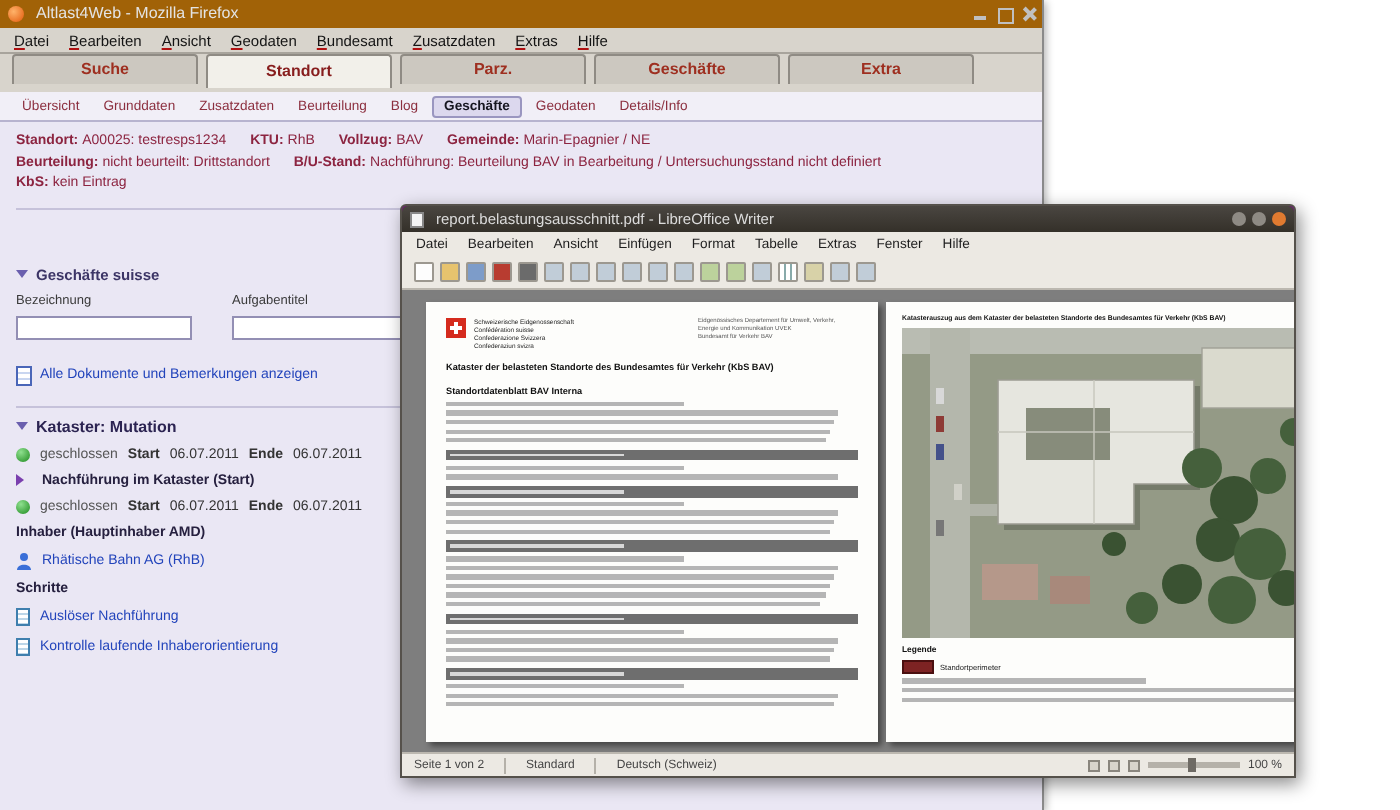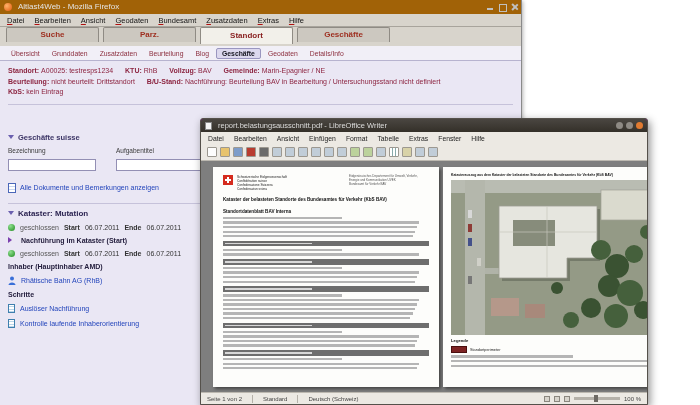--- a/index.html
+++ b/index.html
@@ -54,21 +54,21 @@
   .fx-row { display:flex; align-items:center; gap:5px; margin-top:6px; font-size:7px; color:#333; width:200px; }
   .status-dot { width:7px; height:7px; border-radius:50%; background:radial-gradient(circle at 35% 30%, #8fe08f, #1e8a1e); flex:none; }
   .muted { color:#555; }
   .fx-item-bold { font-weight:bold; color:#26203f; }
   .check-icon { color:#1f9e2e; font-size:8px; font-weight:bold; margin-left:auto; }
   .check-icon::before { content:"\2714"; }
   .clip-icon { width:7px; height:9px; border:1px solid #3f7fae; flex:none;
         background:repeating-linear-gradient(#fff,#fff 1.5px,#bcd6e8 1.5px,#bcd6e8 2.5px); }
 
   
-  #lo { position:absolute; left:200px; top:118px; width:448px; height:287px; background:#701a75;
+  #lo { position:absolute; left:200px; top:102px; width:448px; height:287px; background:#701a75;
         border:1px solid #55514b; border-radius:3px 3px 0 0; box-shadow:2px 3px 9px rgba(0,0,0,.45); }
   .lo-titlebar { height:13px; background:linear-gradient(#4a4641,#343029); color:#dcdcdc; font-size:7.5px;
         line-height:13px; padding-left:17px; position:relative; border-radius:3px 3px 0 0; white-space:nowrap; }
   .lo-doc-icon { position:absolute; left:4px; top:2.5px; width:7px; height:8px; background:#f4f4f4; border:1px solid #888; }
   .lo-winbtns { position:absolute; right:4px; top:3px; display:flex; gap:3px; }
   .lo-winbtn { width:7px; height:7px; border-radius:50%; background:#8e8a84; }
   .lo-winbtn.close { background:#e07a30; }
   .lo-menubar { height:12px; display:flex; align-items:center; background:#ece9e3; padding-left:2px; }
   .lo-menu-item { display:inline-block; font-size:6.8px; color:#1e1e1e; padding:0 5px; white-space:nowrap; }
   .lo-toolbar { height:17px; display:flex; align-items:center; background:#ece9e3; border-bottom:1px solid #bcb8b0; padding-left:4px; }
@@ -139,23 +139,24 @@
       <span class="fx-menu-item" data-name="menu-bearbeiten">Bearbeiten</span>
       <span class="fx-menu-item" data-name="menu-ansicht">Ansicht</span>
       <span class="fx-menu-item" data-name="menu-chronik">Geodaten</span>
       <span class="fx-menu-item" data-name="menu-delicious">Bundesamt</span>
       <span class="fx-menu-item" data-name="menu-lesezeichen">Zusatzdaten</span>
       <span class="fx-menu-item" data-name="menu-extras">Extras</span>
       <span class="fx-menu-item" data-name="menu-hilfe">Hilfe</span>
     </div>
     <div class="fx-tabbar" data-name="app-tabbar">
       <div class="fx-tab" data-name="tab-suche">Suche</div>
+      <div class="fx-tab active" data-name="tab-standort">Standort</div>
       <div class="fx-tab" data-name="tab-parz">Parz.</div>
-      <div class="fx-tab active" data-name="tab-standort">Standort</div>
       <div class="fx-tab" data-name="tab-geschaefte">Geschäfte</div>
+      <div class="fx-tab" data-name="tab-extra">Extra</div>
     </div>
     <div class="fx-subtabbar" data-name="app-subtabbar">
       <span class="fx-subtab" data-name="subtab-uebersicht">Übersicht</span>
       <span class="fx-subtab" data-name="subtab-grunddaten">Grunddaten</span>
       <span class="fx-subtab" data-name="subtab-zusatzdaten">Zusatzdaten</span>
       <span class="fx-subtab" data-name="subtab-beurteilung">Beurteilung</span>
       <span class="fx-subtab" data-name="subtab-blog">Blog</span>
       <span class="fx-subtab active" data-name="subtab-geschaefte">Geschäfte</span>
       <span class="fx-subtab" data-name="subtab-geodaten">Geodaten</span>
       <span class="fx-subtab" data-name="subtab-details-info">Details/Info</span>

